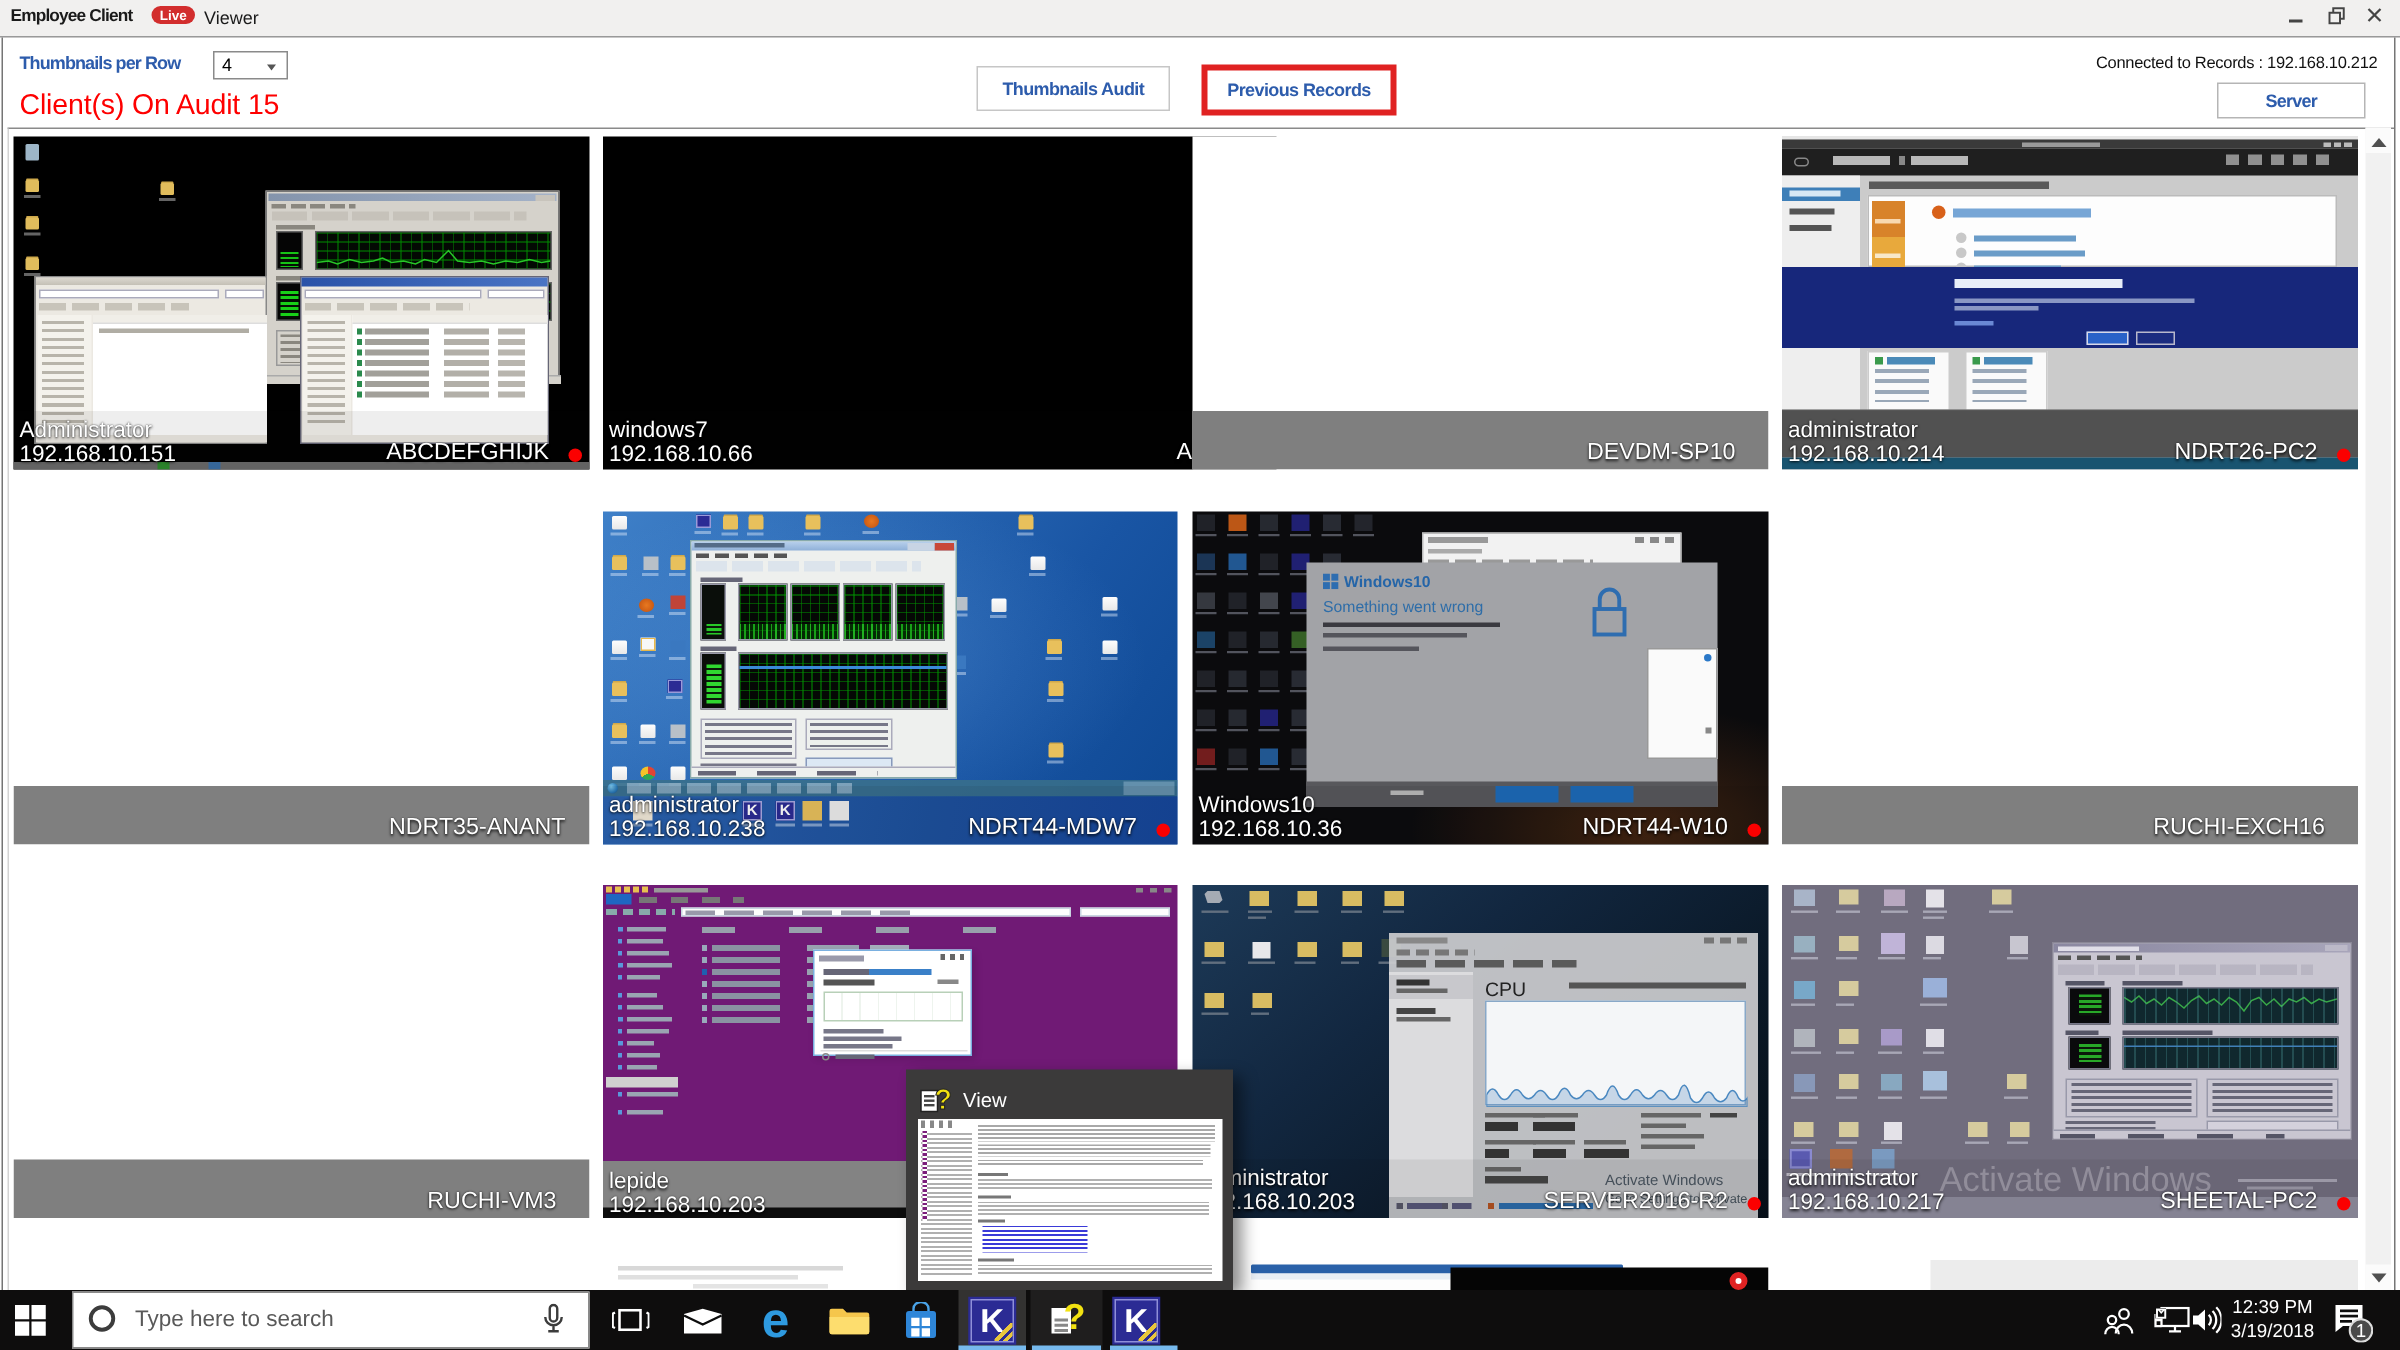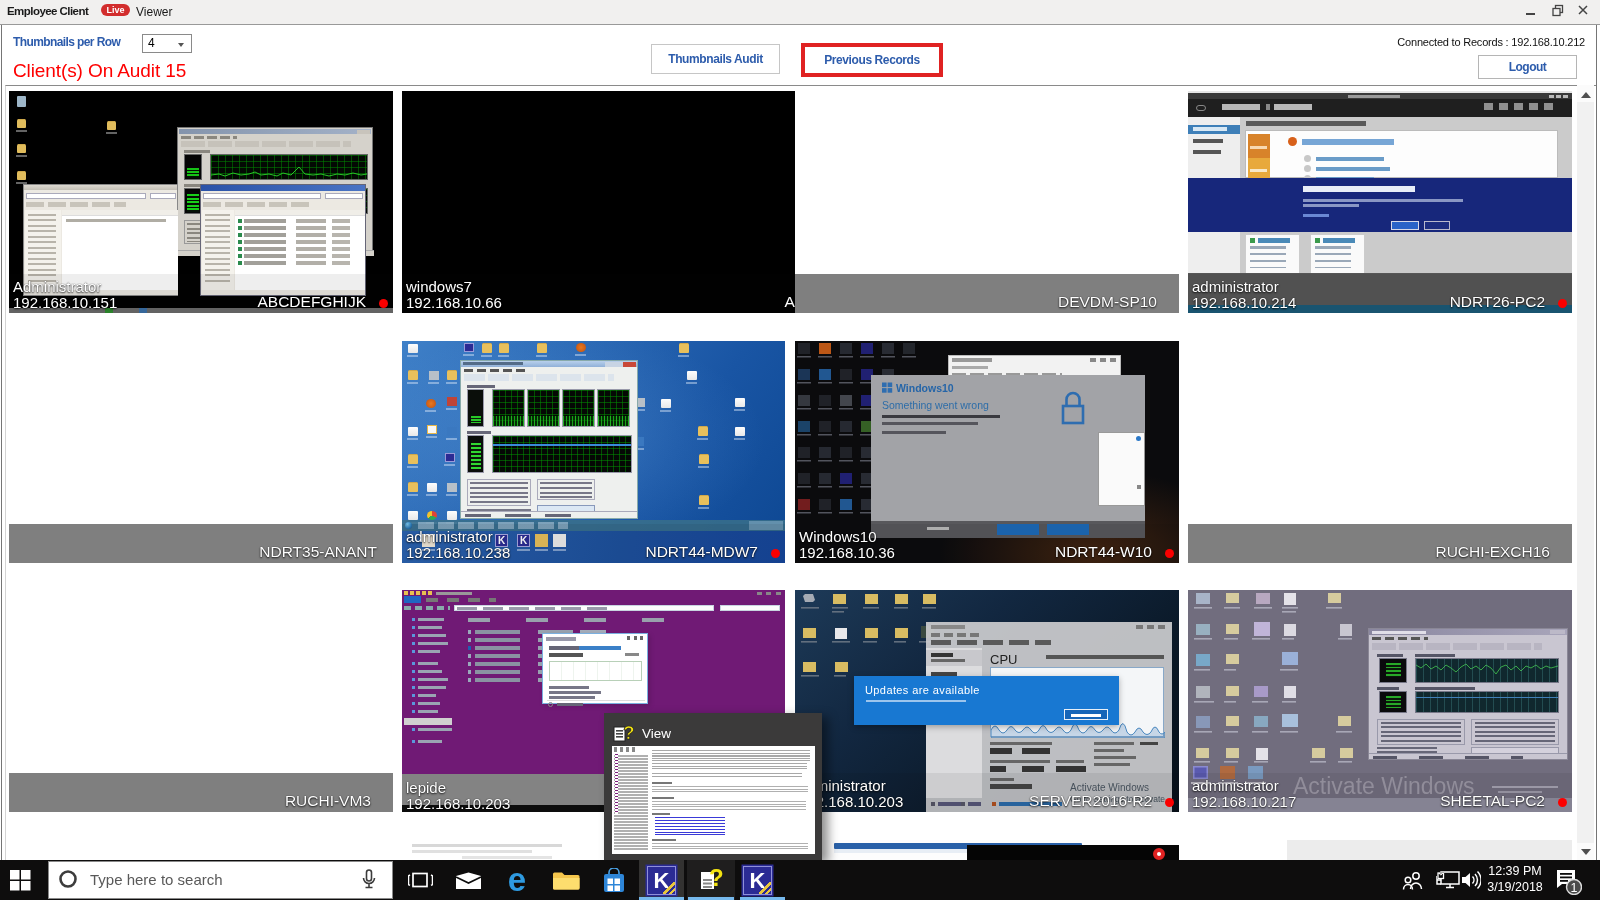--- a/index.html
+++ b/index.html
@@ -16,21 +16,21 @@
 .blue { color:#2d5cac; font-weight:bold; }
 #tpr { position:absolute; left:13px; top:35px; font-size:12px; letter-spacing:-0.6px; }
 #combo { position:absolute; left:142px; top:34px; width:50px; height:19px;
   border:1px solid #8a8a8a; background:#fff; font-size:12px; color:#000;
   padding-left:5px; line-height:17px; }
 #combo .arr { position:absolute; right:7px; top:7.5px; width:0; height:0;
   border-left:3.5px solid transparent; border-right:3.5px solid transparent; border-top:4px solid #555; }
 #clients { position:absolute; left:13px; top:60px; font-size:19px; letter-spacing:-0.1px; color:#fe0000; }
 #btn-tv { position:absolute; left:651px; top:44px; width:129px; height:30px;
   border:1px solid #c6c6c6; background:#fff; text-align:center; line-height:28px; font-size:12px; letter-spacing:-0.4px; }
-#btn-pr { position:absolute; left:801px; top:43px; width:142px; height:34px;
+#btn-pr { position:absolute; left:801px; top:43px; width:130px; height:34px;
   border:4px solid #e02222; background:#fff; text-align:center; line-height:26px; font-size:12px; letter-spacing:-0.4px; }
 #connected { position:absolute; right:15px; top:36px; font-size:11px; letter-spacing:-0.2px; color:#111; }
 #btn-logout { position:absolute; left:1478px; top:55px; width:99px; height:24px;
   border:1px solid #b5b5b5; background:#fff; text-align:center; line-height:22px; font-size:12px; letter-spacing:-0.5px; }
 #panel { position:absolute; left:4.5px; top:84.5px; width:1591px; height:775.5px;
   border-top:1.2px solid #8a8a8a; border-left:1px solid #d4d4d4;
   background:#fff; }
 #sideL { position:absolute; left:1px; top:25px; width:1.2px; height:835px; background:#757575; }
 #sideR { position:absolute; left:1595.5px; top:25px; width:1.2px; height:835px; background:#757575; }
 #scroll { position:absolute; left:1577px; top:85px; width:17px; height:775px; background:#f1f1f1; }
@@ -100,21 +100,21 @@
     <path d="M55 6 L63 14 M63 6 L55 14" stroke="#444" stroke-width="1.5" fill="none"></path>
   </svg>
 </div>
 
 <div id="tpr" class="blue">Thumbnails per Row</div>
 <div id="combo">4<span class="arr"></span></div>
 <div id="clients">Client(s) On Audit 15</div>
 <div id="btn-tv" class="blue">Thumbnails Audit</div>
 <div id="btn-pr" class="blue">Previous Records</div>
 <div id="connected">Connected to Records : 192.168.10.212</div>
-<div id="btn-logout" class="blue">Logout</div>
+<div id="btn-logout" class="blue">Server</div>
 
 <div id="panel"></div>
 <div id="sideL"></div>
 <div id="sideR"></div>
 
 <div class="thumb" id="t1" style="left:9px;top:91px;width:384px;height:222px;background:#000">
   <div style="position:absolute;left:8px;top:5px;width:9px;height:11px;background:#9db6c8;border-radius:1px"></div>
   <div class="fold" style="left:8px;top:29px"></div>
   <div class="fold" style="left:8px;top:54px"></div>
   <div class="fold" style="left:8px;top:81px"></div>
@@ -611,27 +611,20 @@
     <div style="position:absolute;left:214px;top:120px;width:18px;height:3px;background:#444"></div>
     <div style="position:absolute;left:168px;top:127px;width:30px;height:3px;background:#666"></div>
     <div style="position:absolute;left:168px;top:134px;width:42px;height:3px;background:#666"></div>
     <div style="position:absolute;left:168px;top:141px;width:36px;height:3px;background:#666"></div>
     <div style="position:absolute;left:64px;top:156px;width:24px;height:3px;background:#666"></div>
     <div style="position:absolute;left:64px;top:162px;width:42px;height:5px;background:#444"></div>
     <div style="position:absolute;left:5px;top:180px;width:50px;height:4px;background:repeating-linear-gradient(90deg,#556 0 4px,transparent 4px 7px,#557 7px 30px,transparent 30px)"></div>
     <div style="position:absolute;left:66px;top:180px;width:70px;height:4px;background:linear-gradient(90deg,#b05020 0 4px,transparent 4px 7px,#2a6aa8 7px 70px)"></div>
   </div>
 
-  <div style="position:absolute;left:59px;top:86px;width:265px;height:49px;background:#1878d2;box-shadow:0 2px 6px rgba(0,0,0,.3)">
-    <div style="position:absolute;left:11px;top:8px;color:#fff;font-size:11px;letter-spacing:0.4px;font-family:'Liberation Sans'">Updates are available</div>
-    <div style="position:absolute;left:12px;top:24px;width:100px;height:2px;background:rgba(212,230,248,0.7)"></div>
-    <div style="position:absolute;left:210px;top:33px;width:44px;height:11px;background:#1565b8;border:1px solid #e8f0f8">
-      <div style="position:absolute;left:6px;top:3.5px;width:30px;height:3.5px;background:#fff"></div>
-    </div>
-  </div>
   <div style="position:absolute;left:275px;top:192px;width:100px;height:11px;color:#4a5560;font-size:10px;font-family:'Liberation Sans'">Activate Windows</div>
   <div style="position:absolute;left:275px;top:204px;width:120px;height:10px;color:#44505a;font-size:8.5px;white-space:nowrap;font-family:'Liberation Sans'">Go to Settings to activate</div>
   <div class="bar"></div>
   <div class="uname">administrator</div>
   <div class="ip">192.168.10.203</div>
   <div class="cname">SERVER2016-R2</div>
   <div class="dot"></div>
 </div>
 
 <div class="thumb" id="t12" style="left:1188px;top:590px;width:384px;height:222px;background:#716d7e">

